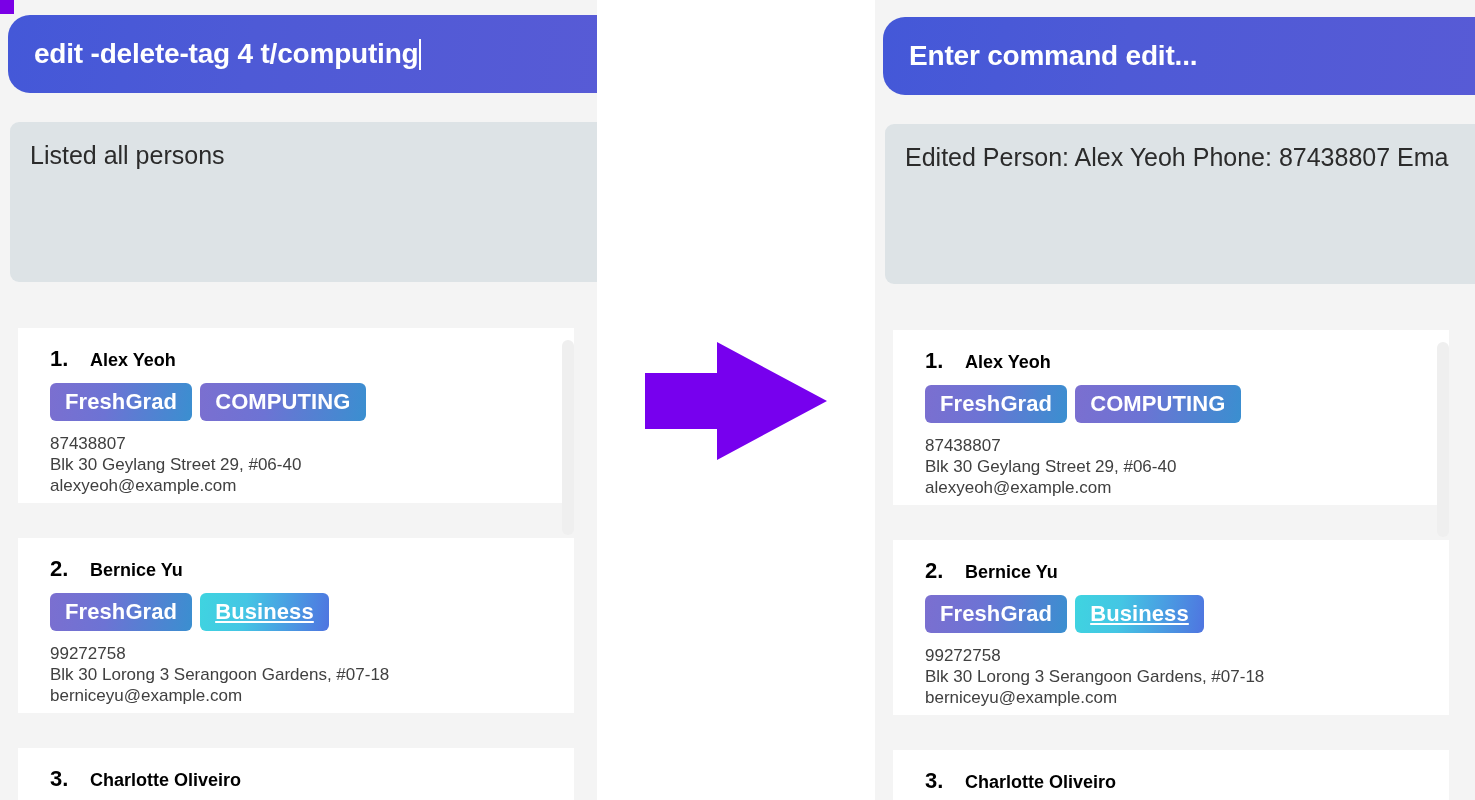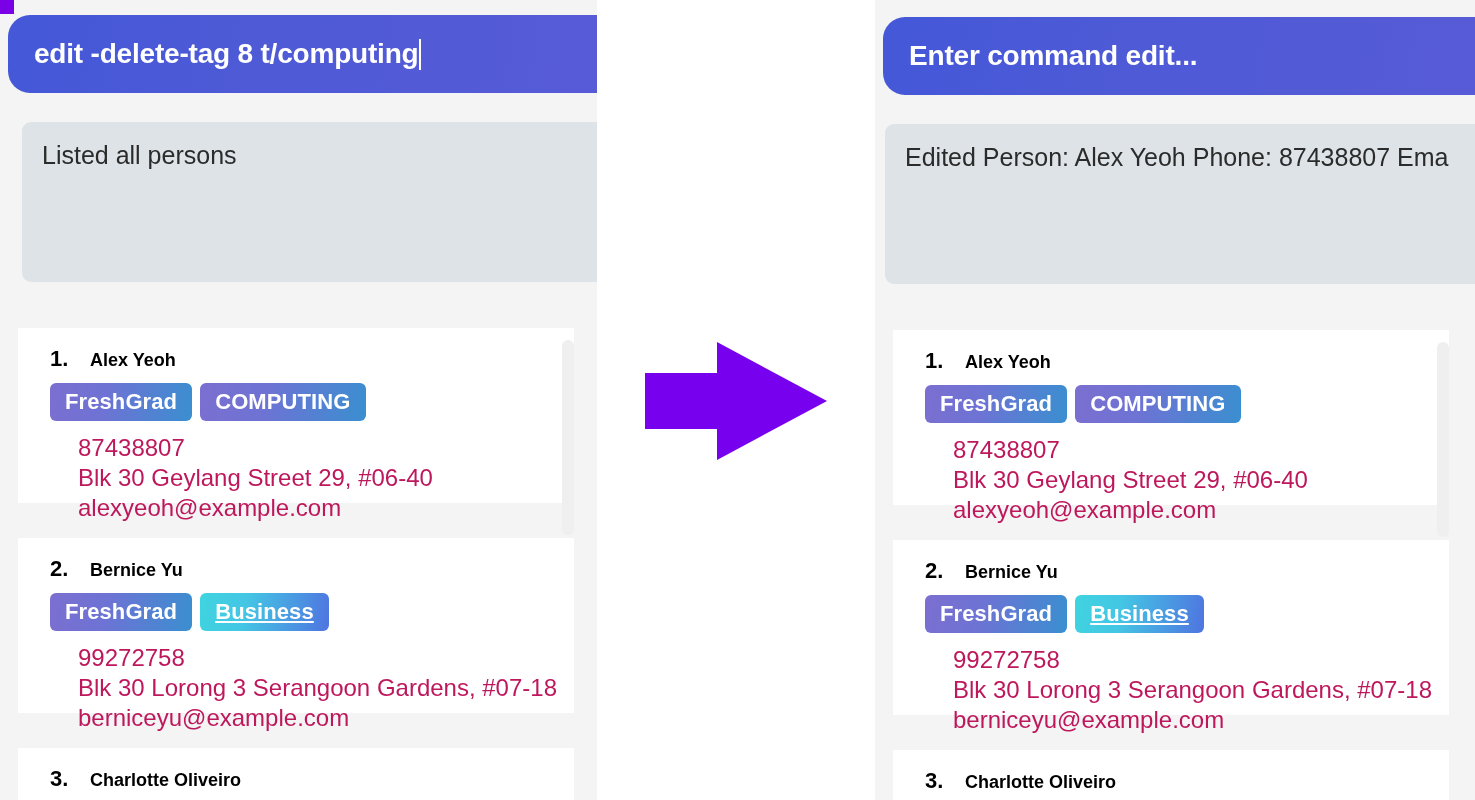--- a/index.html
+++ b/index.html
@@ -59,21 +59,21 @@
 
   
   .result-box {
     position: absolute;
     background: #dde3e6;
     border-radius: 9px;
     box-sizing: border-box;
     padding: 18px 20px 0 20px;
     overflow: hidden;
   }
-  .panel-left .result-box  { left: 22px; top: 122px; width: 700px; height: 160px; }
+  .panel-left .result-box  { left: 10px; top: 122px; width: 700px; height: 160px; }
   .panel-right .result-box { left: 10px; top: 124px; width: 700px; height: 160px; }
 
   .result-text {
     color: #2b2b2b;
     font-size: 25px;
     white-space: nowrap;
     line-height: 1.2;
   }
 
   
@@ -138,25 +138,24 @@
     color: #ffffff;
     font-size: 22px;
     font-weight: bold;
     letter-spacing: 0.1px;
     white-space: nowrap;
   }
   .tag-purple { background: linear-gradient(100deg, #7b6fd0 0%, #6d73d4 40%, #3a8fd0 100%); }
   .tag-cyan   { background: linear-gradient(100deg, #3fd4e0 0%, #44c6e4 35%, #4f74e0 100%); text-decoration: underline; }
 
   .detail-line {
-    font-size: 24px;
-    color: #be185d;
+    font-size: 17px;
+    color: #404040;
     line-height: 1.24;
     white-space: nowrap;
-    margin-left: 28px;
   }
 
   
   .scroll-track {
     position: absolute;
     width: 12px;
     background: transparent;
   }
   .scroll-thumb {
     position: absolute;
@@ -174,21 +173,21 @@
     height: 118px;
     z-index: 10;
   }
 </style>
 </head>
 <body>
 
 <div class="panel panel-left">
 
   <div class="command-bar">
-    <span class="command-text">edit -delete-tag 8 t/computing</span>
+    <span class="command-text">edit -delete-tag 4 t/computing</span>
       <span class="caret"></span>
   </div>
 
   <div class="result-box">
     <div class="result-text">Listed all persons</div>
   </div>
 
   <div class="list-region">
 
     <div class="person-card tall" style="top:43px;">

